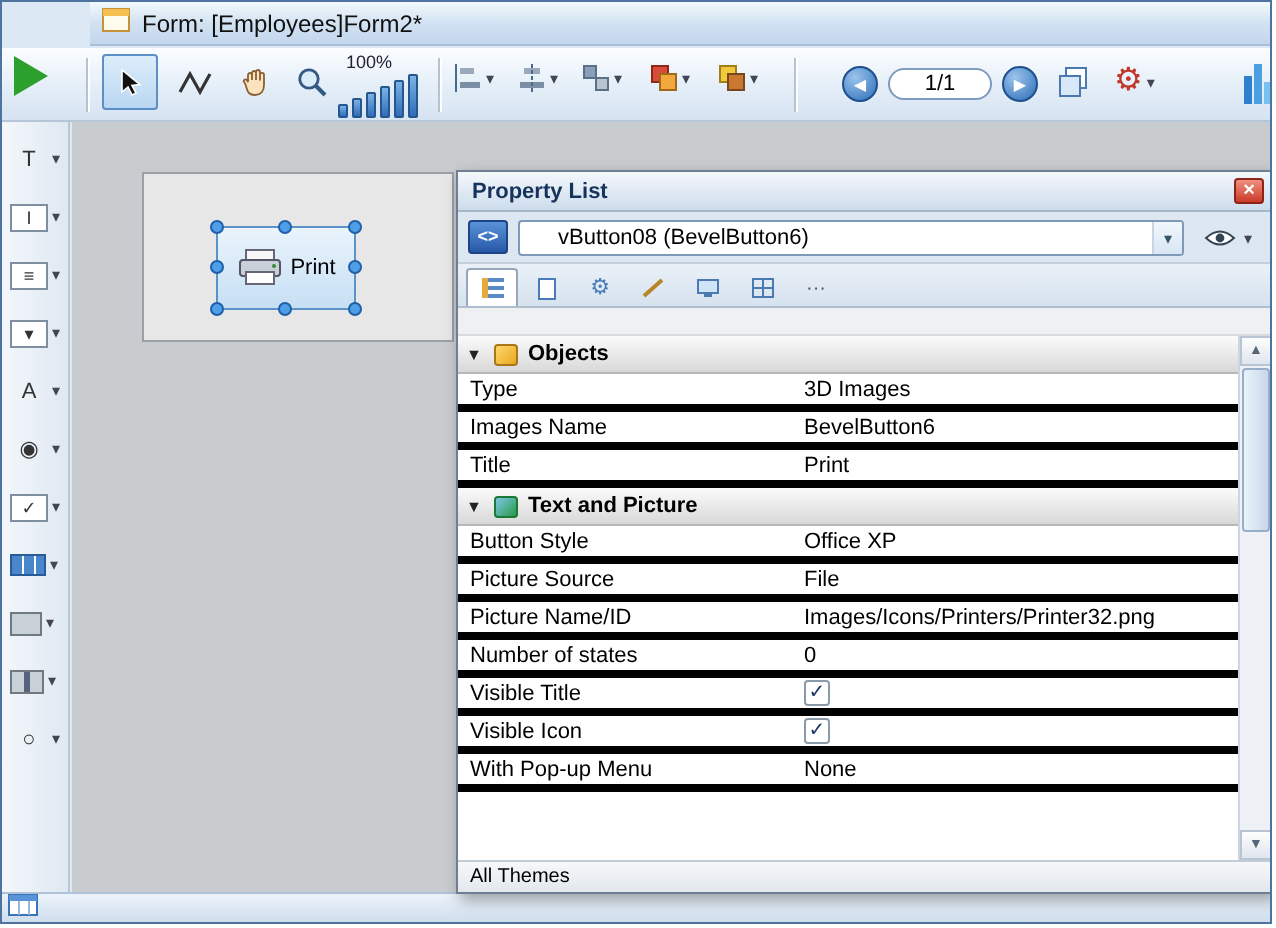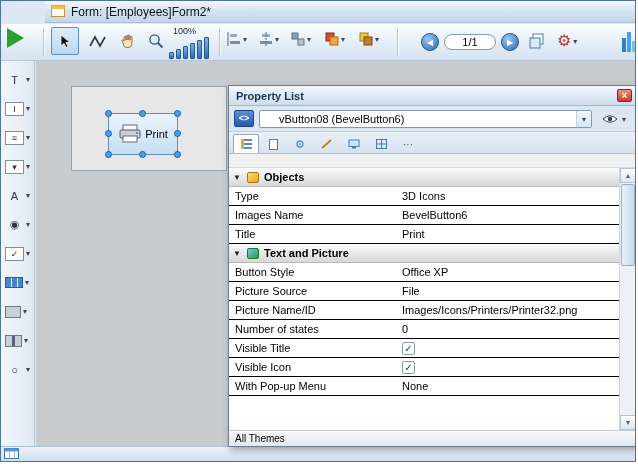--- a/index.html
+++ b/index.html
@@ -90,21 +90,21 @@
   .ic-gear { font-size: 11px; color: #4a7ab8; line-height: 1; }
   .gap-strip { height: 14px; background: #eef0f2; border-bottom: 1px solid #d8dadc; }
   .p-grid { position: absolute; top: 82px; bottom: 16px; left: 0; right: 17px; background: #fff; overflow: hidden; }
   .sec { height: 19px; background: linear-gradient(#fbfbfb, #d8d8d8); border-bottom: 1px solid #b8b8b8;
     display: flex; align-items: center; padding-left: 4px; gap: 5px; }
   .tri { font-size: 8px; color: #222; width: 9px; }
   .sec-ic { width: 12px; height: 11px; border-radius: 2px; }
   .sec-ic.objects { background: linear-gradient(135deg, #ffd86a, #e8a820); border: 1px solid #a87818; }
   .sec-ic.textpic { background: linear-gradient(135deg, #7cc8e8, #2a9848); border: 1px solid #1a7838; }
   .sec-label { font-size: 11px; font-weight: bold; }
-  .prow { height: 19px; display: flex; align-items: center; border-bottom: 1px solid #000000; }
+  .prow { height: 19px; display: flex; align-items: center; border-bottom: 4px solid #000000; }
   .pname { width: 170px; padding-left: 6px; font-size: 11px; white-space: nowrap; overflow: hidden; }
   .pval { flex: 1; font-size: 11px; padding-left: 3px; white-space: nowrap; overflow: hidden; }
   .cb { display: inline-block; width: 13px; height: 13px; background: #fff; border: 1px solid #8a9aa8;
     border-radius: 2px; text-align: center; line-height: 11px; font-size: 10px; color: #223a66; }
   .p-scroll { position: absolute; top: 82px; bottom: 16px; right: 0; width: 17px; background: #eef2f6; border-left: 1px solid #cdd6e0; }
   .sb-btn { position: absolute; left: 0; right: 0; height: 15px; background: linear-gradient(#fdfdfd, #dfe6ee);
     border: 1px solid #b8c4d2; text-align: center; font-size: 7px; color: #567; line-height: 14px; }
   .sb-up { top: 0; } .sb-down { bottom: 0; }
   .sb-thumb { position: absolute; left: 1px; right: 1px; top: 16px; height: 82px;
     background: linear-gradient(90deg, #eaf2fa, #c8d8ea); border: 1px solid #98aec8; border-radius: 2px; }
@@ -363,21 +363,21 @@
     <div class="gap-strip"></div>
 
     <div class="p-grid">
       <div class="sec">
         <span class="tri">▼</span>
         <span class="sec-ic objects"></span>
         <span class="sec-label">Objects</span>
       </div>
       <div class="prow">
           <span class="pname">Type</span>
-          <span class="pval">3D Icons</span>
+          <span class="pval">3D Images</span>
         </div>
       <div class="prow">
           <span class="pname">Images Name</span>
           <span class="pval">BevelButton6</span>
         </div>
       <div class="prow">
           <span class="pname">Title</span>
           <span class="pval">Print</span>
         </div>
 

